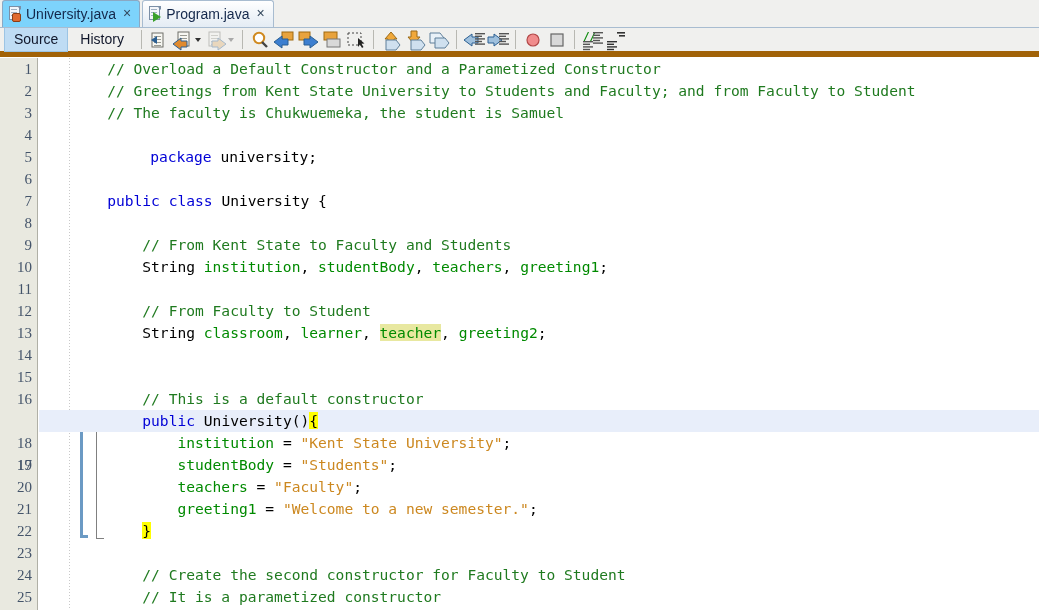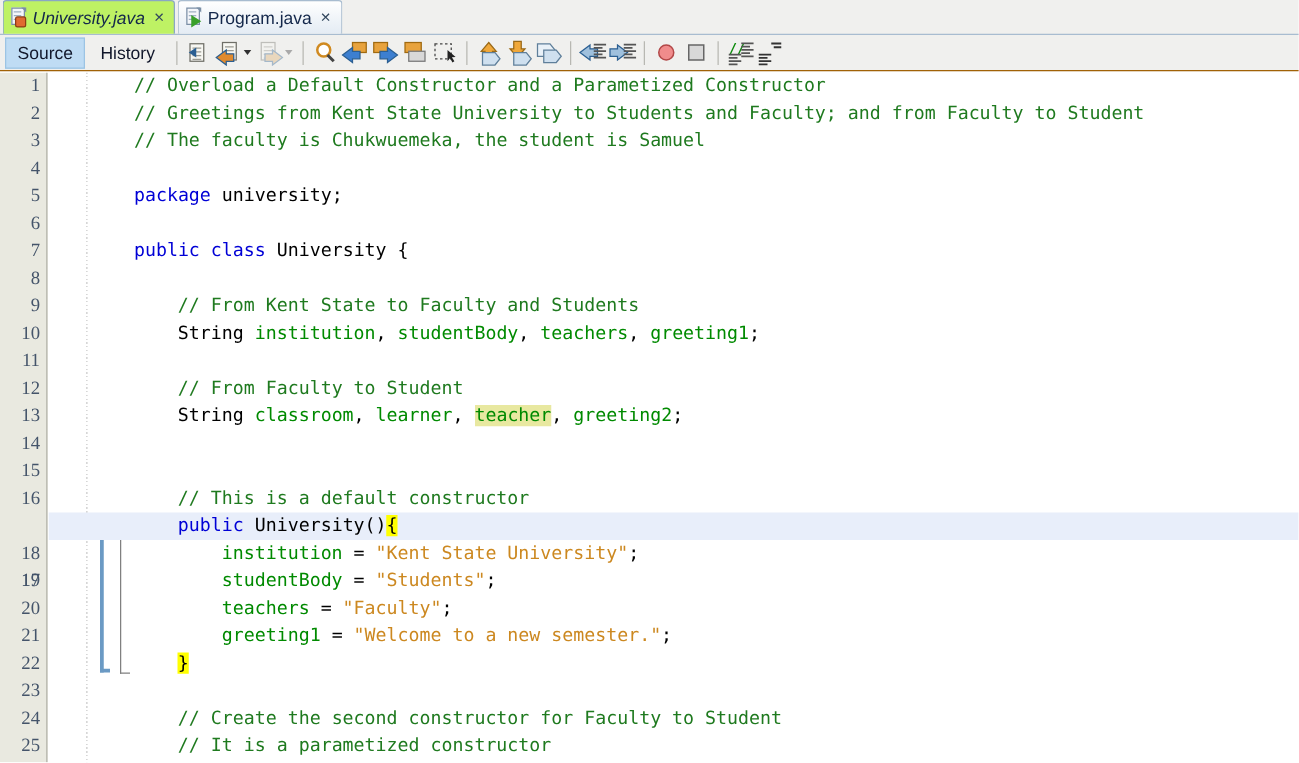--- a/index.html
+++ b/index.html
@@ -35,24 +35,23 @@
     border: 1px solid #a8bcd0;
     border-bottom: none;
     border-top-left-radius: 3px;
     border-top-right-radius: 3px;
     margin-right: 2px;
     position: relative;
     background: linear-gradient(180deg,#ffffff 0%, #eef3f8 60%, #e4ecf4 100%);
     cursor: default;
   }
   .tab.active {
-    background: #bef264;
+    background: #7dd3fc;
     border-color: #8aa8c4;
     z-index: 3;
-    font-style: italic;
   }
   .tab .tablabel { margin: 0 6px 0 3px; white-space: nowrap; }
   .tab .closex {
     font-size: 14px;
     color: #33485e;
     line-height: 1;
     padding: 0 1px 2px 1px;
     cursor: pointer;
   }
 
@@ -94,21 +93,21 @@
     width: 0; height: 0;
     border-left: 8px solid #39a02a;
     border-top: 5px solid transparent;
     border-bottom: 5px solid transparent;
   }
 
   
   #toolbar {
     height: 29px;
     background: #f0f0ee;
-    border-bottom: 1px solid #a16207;
+    border-bottom: 6px solid #a16207;
     display: flex;
     align-items: center;
     padding-left: 4px;
     box-sizing: border-box;
   }
   .viewbtn {
     font-size: 14px;
     color: #11172b;
     padding: 3px 9px 4px 9px;
     margin-right: 2px;
@@ -417,21 +416,21 @@
       <div class="cbtick" style="top: 477px;"></div>
       <div class="foldbox" style="top: 357px;"></div>
       <div class="foldline" style="top: 368px; height: 112px;"></div>
     </div>
   <div id="indentguide"></div>
   <div id="codearea">
       <div class="crow" style="top: 22px;"><span class="txt"><span class="pln">    </span><span class="cmt">// Greetings from Kent State University to Students and Faculty; and from Faculty to Student</span></span></div>
       <div class="crow" style="top: 0px;"><span class="txt"><span class="pln">    </span><span class="cmt">// Overload a Default Constructor and a Parametized Constructor</span></span></div>
       <div class="crow" style="top: 44px;"><span class="txt"><span class="pln">    </span><span class="cmt">// The faculty is Chukwuemeka, the student is Samuel</span></span></div>
       <div class="crow" style="top: 66px;"><span class="txt"></span></div>
-      <div class="crow" style="top: 88px;"><span class="txt"><span class="pln">    </span><span class="kw">package</span><span class="pln"> university;</span></span></div>
+      <div class="crow" style="top: 88px; padding-left: 43px;"><span class="txt"><span class="pln">    </span><span class="kw">package</span><span class="pln"> university;</span></span></div>
       <div class="crow" style="top: 110px;"><span class="txt"></span></div>
       <div class="crow" style="top: 132px;"><span class="txt"><span class="pln">    </span><span class="kw">public</span><span class="pln"> </span><span class="kw">class</span><span class="pln"> </span><span class="typ">University</span><span class="pln"> {</span></span></div>
       <div class="crow" style="top: 154px;"><span class="txt"></span></div>
       <div class="crow" style="top: 176px;"><span class="txt"><span class="pln">        </span><span class="cmt">// From Kent State to Faculty and Students</span></span></div>
       <div class="crow" style="top: 198px;"><span class="txt"><span class="pln">        String </span><span class="fld">institution</span><span class="pln">, </span><span class="fld">studentBody</span><span class="pln">, </span><span class="fld">teachers</span><span class="pln">, </span><span class="fld">greeting1</span><span class="pln">;</span></span></div>
       <div class="crow" style="top: 220px;"><span class="txt"></span></div>
       <div class="crow" style="top: 242px;"><span class="txt"><span class="pln">        </span><span class="cmt">// From Faculty to Student</span></span></div>
       <div class="crow" style="top: 264px;"><span class="txt"><span class="pln">        String </span><span class="fld">classroom</span><span class="pln">, </span><span class="fld">learner</span><span class="pln">, </span><span class="fld hlsoft">teacher</span><span class="pln">, </span><span class="fld">greeting2</span><span class="pln">;</span></span></div>
       <div class="crow" style="top: 286px;"><span class="txt"></span></div>
       <div class="crow" style="top: 330px;"><span class="txt"><span class="pln">        </span><span class="cmt">// This is a default constructor</span></span></div>

